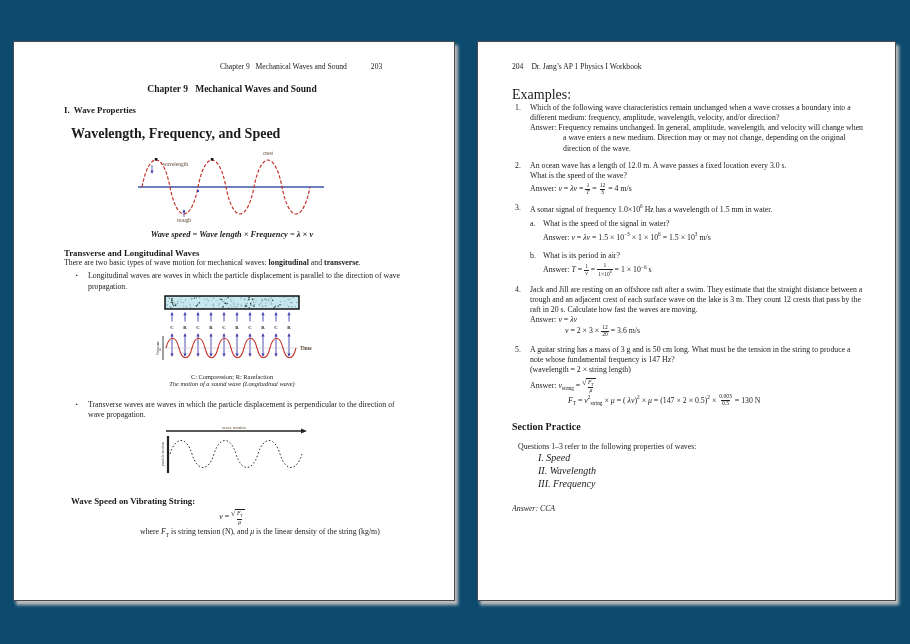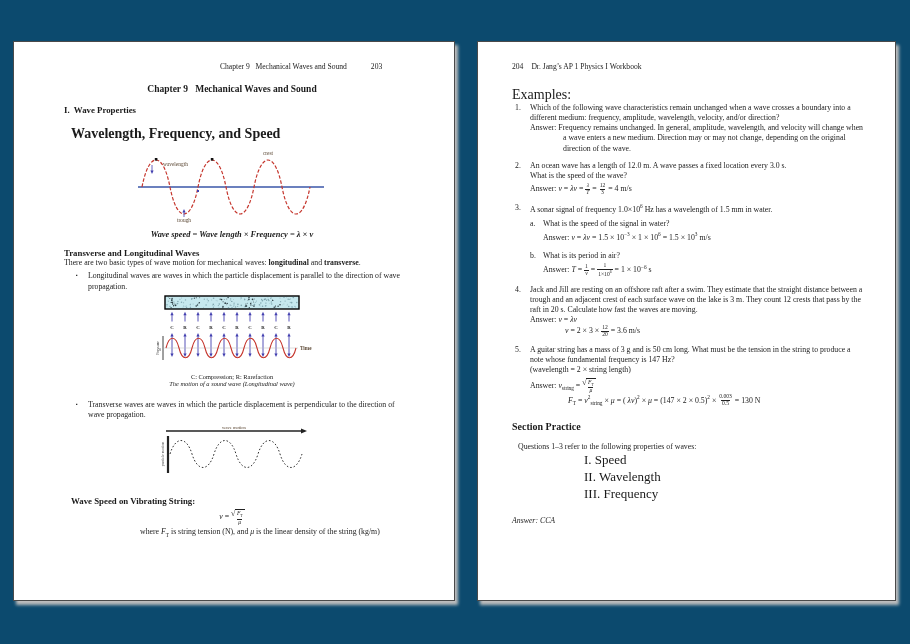--- a/index.html
+++ b/index.html
@@ -37,21 +37,21 @@
   .ex-body{flex:1;}
   .hang{padding-left:33px;text-indent:-33px;}
   .sub{display:flex;margin-top:5px;}
   .sub-num{width:13px;flex:none;}
   .sub-body{flex:1;}
   .ind35{margin-left:35px;}
   .ind38{margin-left:38px;}
   .mt2{margin-top:2px;}
   .section-practice{font-size:10px;font-weight:bold;margin-top:14px;}
   .q-intro{margin-top:10px;margin-left:6px;font-size:7.8px;}
-  .q-opt{margin-left:72px;font-size:13px;line-height:1.32;}
+  .q-opt{margin-left:26px;font-size:10px;line-height:1.32;font-style:italic;}
   .answer-cca{font-style:italic;margin:14px 95px 0 0;font-size:7.8px;}
   
   sup,sub{font-size:0.68em;}
   .fr{display:inline-flex;flex-direction:column;align-items:center;vertical-align:middle;
       line-height:1.05;font-size:0.72em;text-indent:0;}
   .fr .d{border-top:0.8px solid #222;padding:0 1px;}
   .fr .n{padding:0 1px;}
   .sq{display:inline-flex;align-items:flex-start;vertical-align:middle;text-indent:0;}
   .sq .rad{font-style:normal;}
   .sq .sqc{border-top:0.9px solid #222;padding:1px 1px 0 1px;margin-left:-0.5px;display:inline-flex;align-items:center;}

